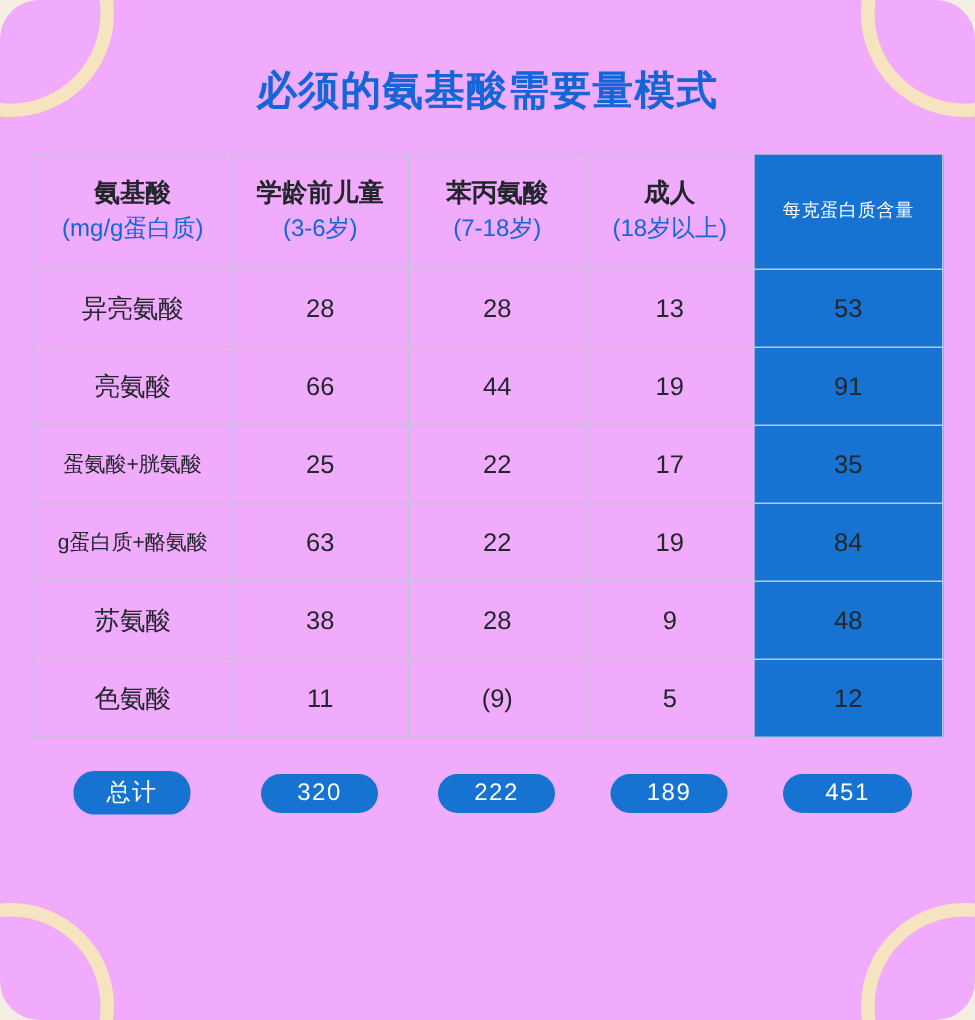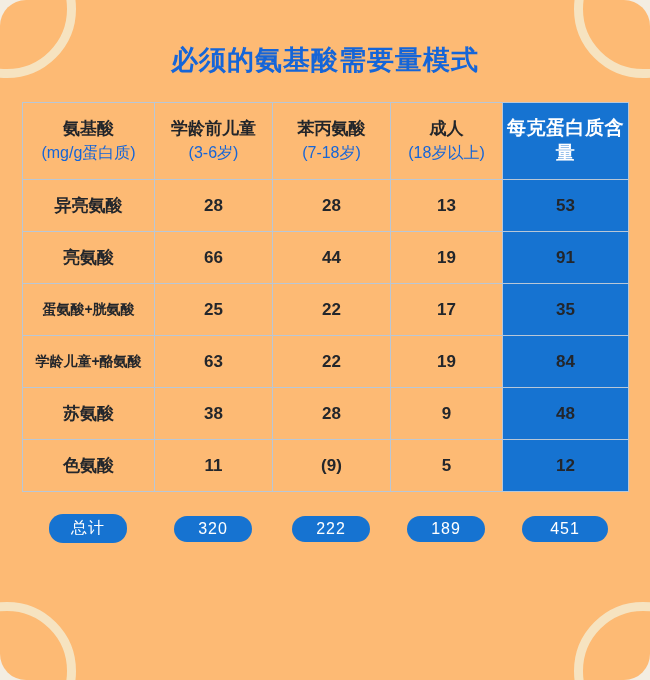--- a/index.html
+++ b/index.html
@@ -10,21 +10,21 @@
     width: 650px;
     height: 680px;
     background: #f3ede2;
     font-family: "Liberation Sans", "DejaVu Sans", sans-serif;
     overflow: hidden;
   }
   .page {
     position: relative;
     width: 650px;
     height: 680px;
-    background: #fdba74;
+    background: #f0abfc;
     border-radius: 26px;
     box-sizing: border-box;
     overflow: hidden;
   }
   
   .corner-arc {
     position: absolute;
     border: 9px solid #f6e3c0;
     border-radius: 50%;
     width: 120px;
@@ -75,28 +75,27 @@
     color: #1565d8;
     display: block;
     margin-top: 3px;
   }
   th.highlight {
     background: #1673d1;
     border-color: #1673d1;
   }
   th.highlight .hcell-main {
     color: #ffffff;
-    font-size: 19px;
-    font-weight: bold;
+    font-size: 12px;
+    font-weight: normal;
     letter-spacing: 0.5px;
   }
   table.aa tbody td {
     height: 49px;
     font-size: 17px;
-    font-weight: bold;
   }
   td.label {
     font-size: 16px;
   }
   td.label.small {
     font-size: 14px;
   }
   td.val-highlight {
     background: #1673d1;
     color: #ffffff;
@@ -185,21 +184,21 @@
           <td class="val-highlight">91</td>
         </tr>
         <tr>
           <td class="label small">蛋氨酸+胱氨酸</td>
           <td>25</td>
           <td>22</td>
           <td>17</td>
           <td class="val-highlight">35</td>
         </tr>
         <tr>
-          <td class="label small">学龄儿童+酪氨酸</td>
+          <td class="label small">g蛋白质+酪氨酸</td>
           <td>63</td>
           <td>22</td>
           <td>19</td>
           <td class="val-highlight">84</td>
         </tr>
         <tr>
           <td class="label">苏氨酸</td>
           <td>38</td>
           <td>28</td>
           <td>9</td>

